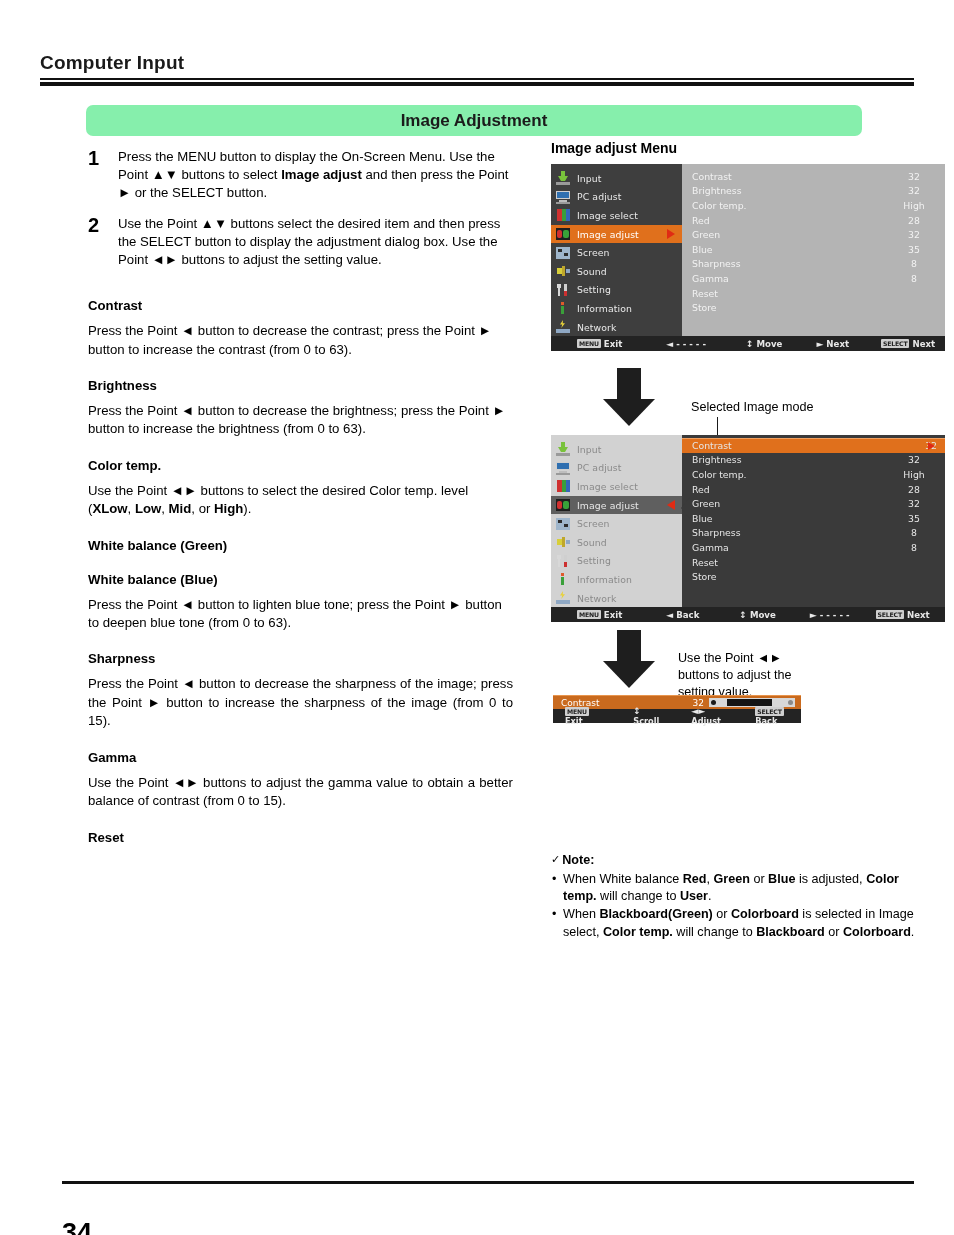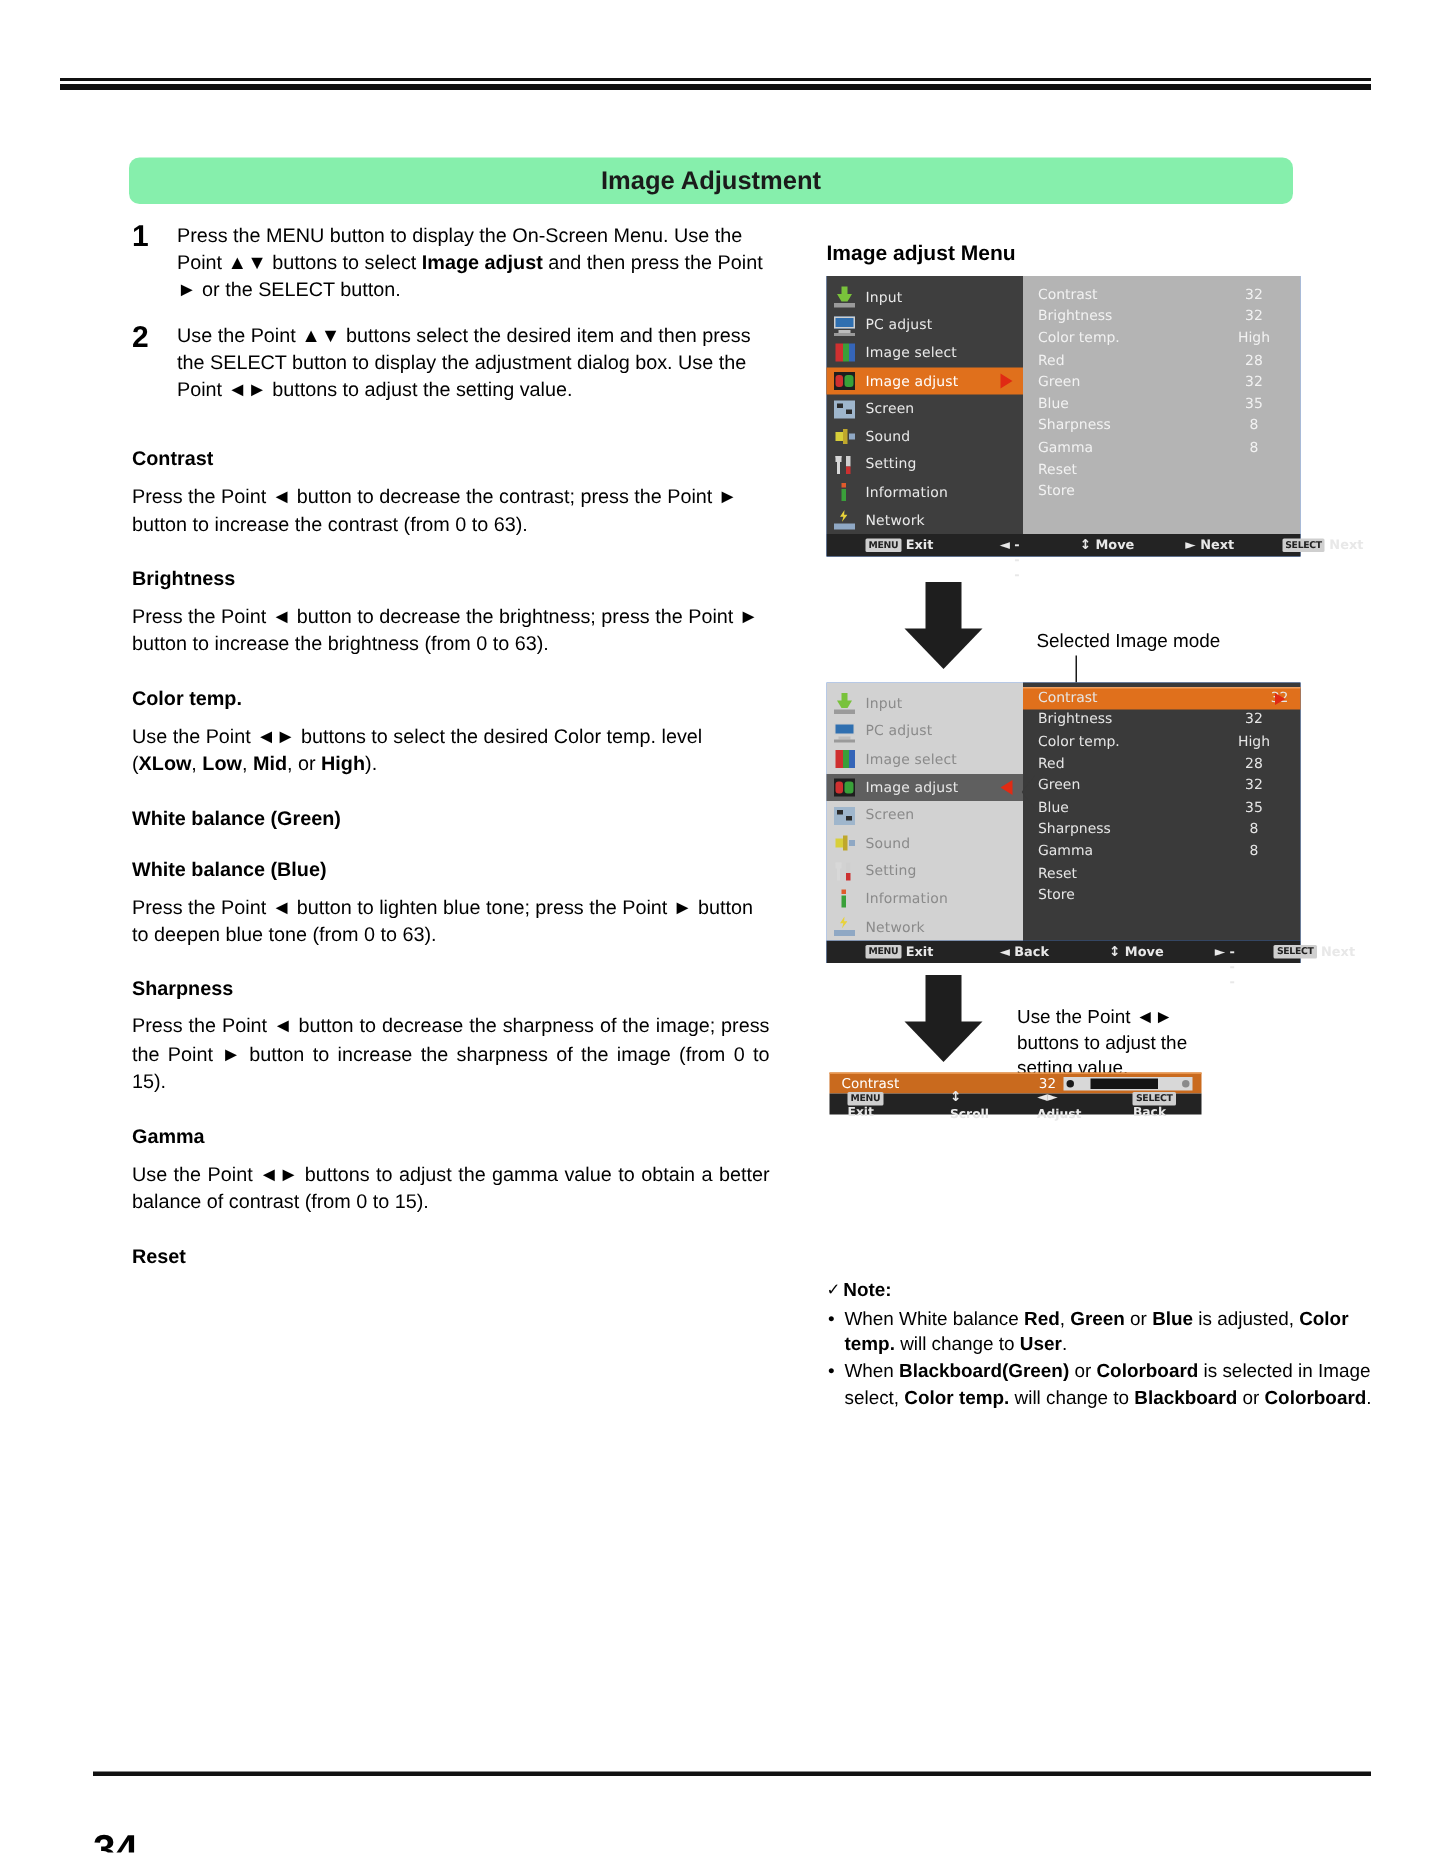--- a/index.html
+++ b/index.html
@@ -24,41 +24,41 @@
   
   .banner {
     position: absolute; left: 86px; top: 105px; width: 776px; height: 31px;
     background: #86efac; border-radius: 7px;
     display: flex; align-items: center; justify-content: center;
   }
   .banner-text { font-size: 17px; font-weight: bold; color: #1b1b1b; }
 
   
   .col-left { position: absolute; left: 88px; top: 148px; width: 425px; }
-  .col-right { position: absolute; left: 551px; top: 160px; width: 368px; }
+  .col-right { position: absolute; left: 551px; top: 140px; width: 368px; }
 
   
   .step { display: flex; margin-bottom: 12px; }
   .step-num {
     font-size: 20px; font-weight: bold; width: 30px; flex: 0 0 30px;
     line-height: 18px; padding-top: 1px;
   }
   .step-body { font-size: 13.2px; line-height: 18.2px; }
   .b { font-weight: bold; }
 
   
   .sec { margin-top: 19px; }
   .sec-h { font-size: 13.2px; font-weight: bold; margin-bottom: 9px; }
   .sec-p { font-size: 13.2px; line-height: 18.4px; }
   .just { text-align: justify; }
 
   
   .osd-title { font-size: 14px; font-weight: bold; margin-bottom: 8px; }
 
-  .osd { position: relative; width: 316px; background: #3b82f6; }
+  .osd { position: relative; width: 394px; background: #701a75; }
   .osd-body { display: flex; height: 172px; }
   .osd-side {
     width: 131px; background: #3e3e3e; padding: 5px 0 0 0;
     position: relative; z-index: 2;
   }
   .osd-side.dim { background: #d2d2d2; }
   .osd-row {
     display: flex; align-items: center; height: 18.6px;
     padding-left: 4px; position: relative;
   }
@@ -189,20 +189,21 @@
   
   .foot-rule { position: absolute; left: 62px; top: 1181px; width: 852px; height: 2.5px; background:#111;}
   .pageno { position: absolute; left: 62px; top: 1186px; font-size: 27px; font-weight: bold; margin-top: 32px; }
 </style>
 </head>
 <body>
 
 <div class="page">
 
   <div class="hdr">
+    <div class="hdr-title">Computer Input</div>
     <div class="hdr-rule-thin"></div>
     <div class="hdr-rule-thick"></div>
   </div>
 
   <div class="banner">
     <div class="banner-text">Image Adjustment</div>
   </div>
 
   <div class="col-left">
 

